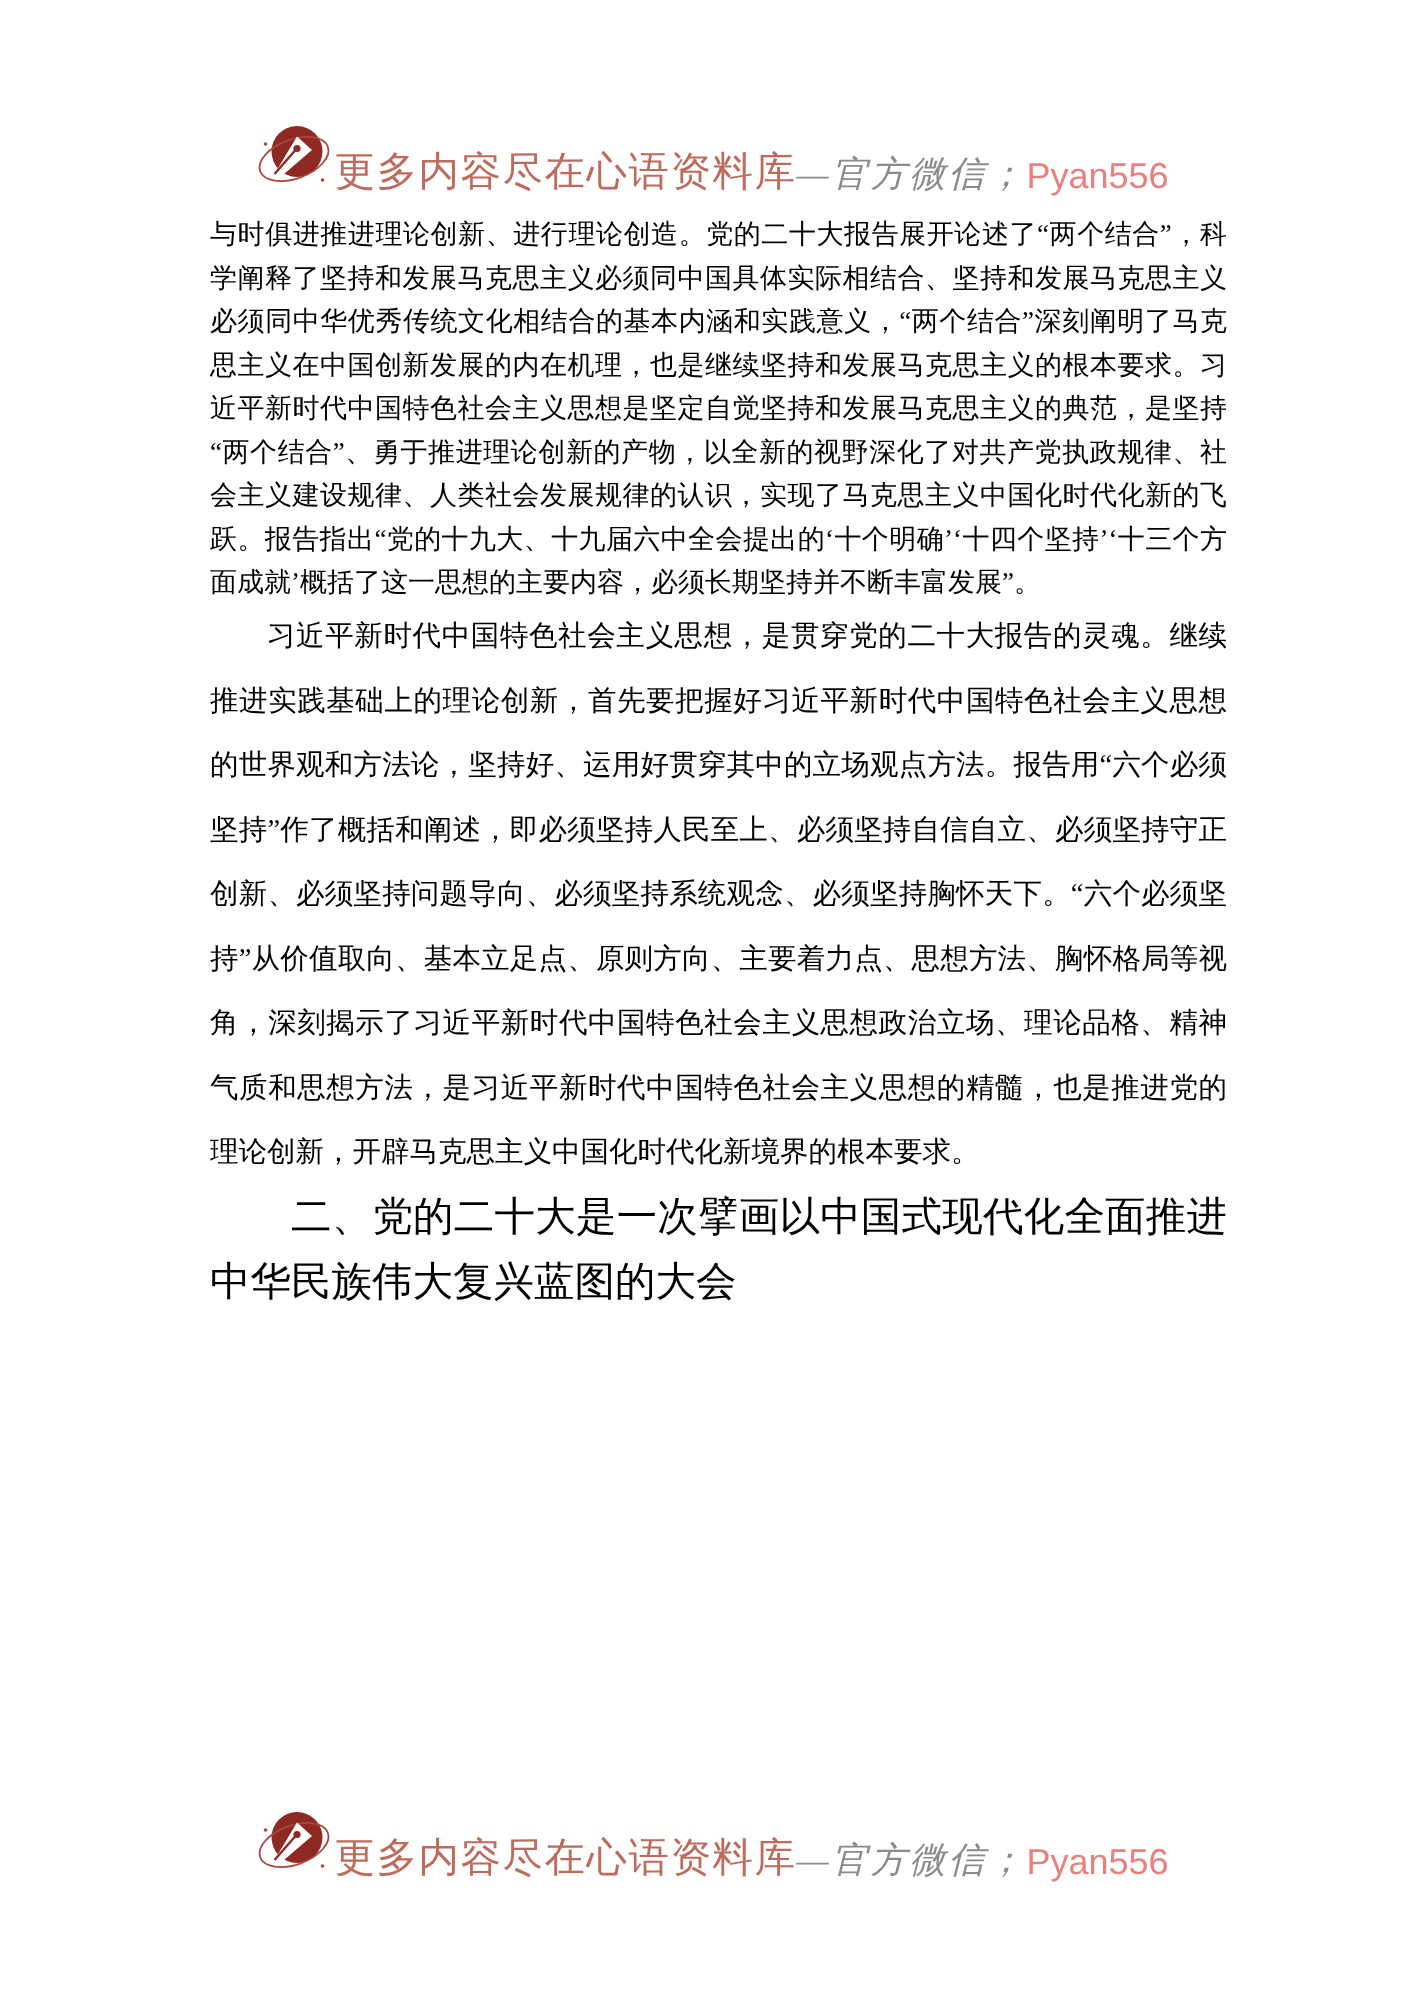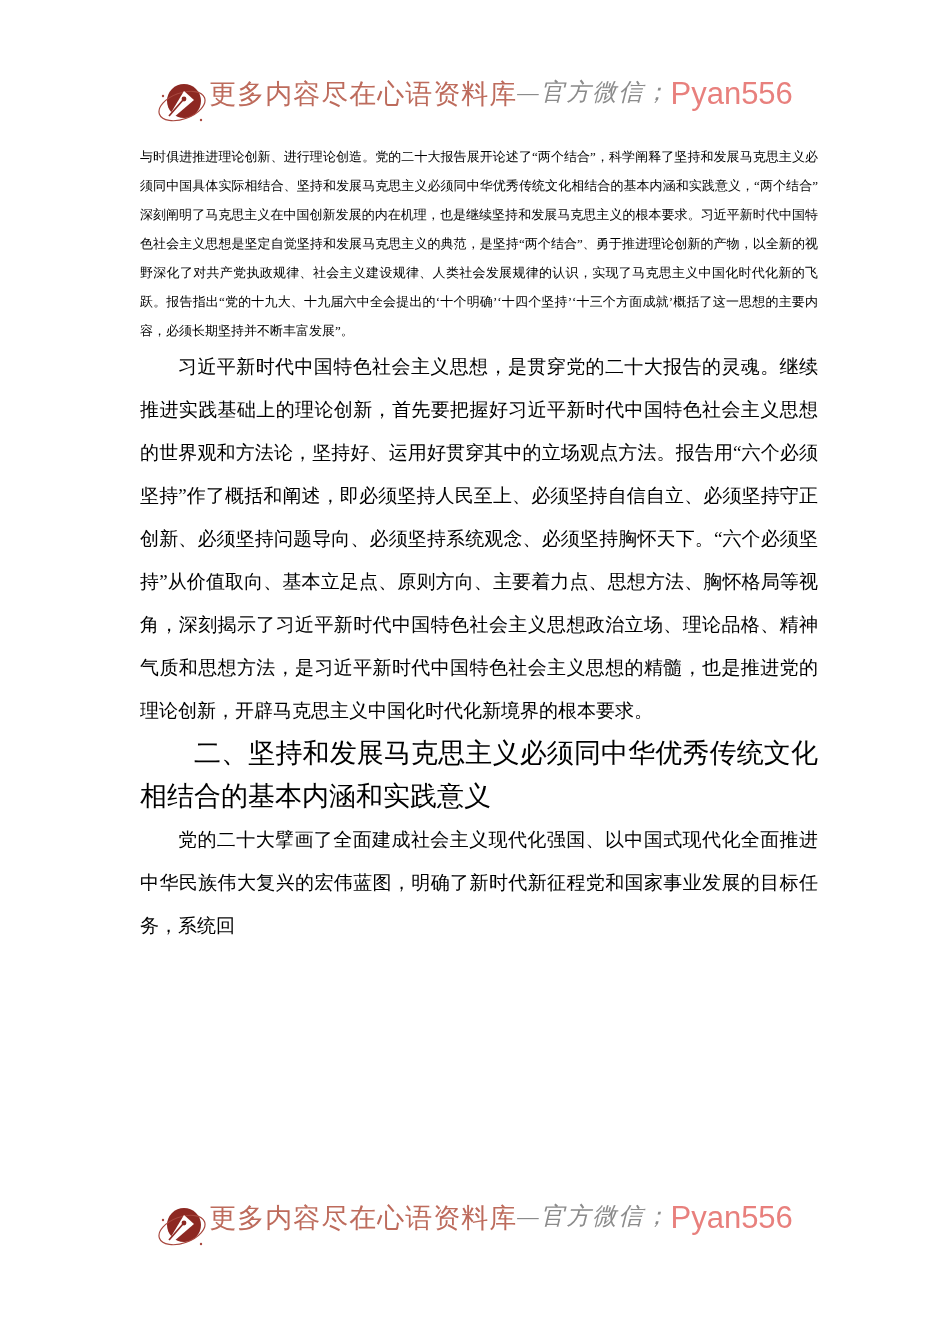--- a/index.html
+++ b/index.html
@@ -12,21 +12,21 @@
     color: var(--color-text, #000000);
     overflow: hidden;
   }
   
   .watermark {
     position: absolute;
     left: 0;
     width: 100%;
     display: flex;
     justify-content: center;
-    align-items: flex-start;
+    align-items: flex-end;
     gap: 0;
     white-space: nowrap;
   }
   .watermark.header { top: 76px; }
   .watermark.footer { top: 1200px; }
   .wm-logo { width: 52px; height: 56px; flex: 0 0 auto; }
   .wm-brand {
     font-family: "Liberation Serif", serif;
     font-size: 27px;
     letter-spacing: 1px;
@@ -34,32 +34,32 @@
   }
   .wm-label {
     font-family: Liberation Serif, serif;
     font-size: 24px;
     letter-spacing: 2px;
     color: var(--color-wechat_label, #8b8b8b);
     font-style: italic;
   }
   .wm-account {
     font-family: "Liberation Sans", sans-serif;
-    font-size: 31px;
+    font-size: 24px;
     color: var(--color-account, #e8807d);
   }
   
   .doc {
     position: absolute;
     left: 140px;
     top: 142px;
     width: 678px;
   }
   .para-small {
-    font-size: 13px;
+    font-size: 18px;
     line-height: 29px;
     text-align: justify;
     margin: 0;
   }
   .para-large {
     font-size: 19px;
     line-height: 43px;
     text-align: justify;
     text-indent: 2em;
     margin: 0;
@@ -81,22 +81,21 @@
     <circle cx="44" cy="44" r="1.2" fill="var(--color-logo_swirl, #a8483f)"></circle>
   </svg>
   <span class="wm-brand">更多内容尽在心语资料库</span>
   <span class="wm-label">—官方微信；</span>
   <span class="wm-account">Pyan556</span>
 </div>
 
 <div class="doc">
   <p class="para-small">与时俱进推进理论创新、进行理论创造。党的二十大报告展开论述了“两个结合”，科学阐释了坚持和发展马克思主义必须同中国具体实际相结合、坚持和发展马克思主义必须同中华优秀传统文化相结合的基本内涵和实践意义，“两个结合”深刻阐明了马克思主义在中国创新发展的内在机理，也是继续坚持和发展马克思主义的根本要求。习近平新时代中国特色社会主义思想是坚定自觉坚持和发展马克思主义的典范，是坚持“两个结合”、勇于推进理论创新的产物，以全新的视野深化了对共产党执政规律、社会主义建设规律、人类社会发展规律的认识，实现了马克思主义中国化时代化新的飞跃。报告指出“党的十九大、十九届六中全会提出的‘十个明确’‘十四个坚持’‘十三个方面成就’概括了这一思想的主要内容，必须长期坚持并不断丰富发展”。</p>
   <p class="para-large">习近平新时代中国特色社会主义思想，是贯穿党的二十大报告的灵魂。继续推进实践基础上的理论创新，首先要把握好习近平新时代中国特色社会主义思想的世界观和方法论，坚持好、运用好贯穿其中的立场观点方法。报告用“六个必须坚持”作了概括和阐述，即必须坚持人民至上、必须坚持自信自立、必须坚持守正创新、必须坚持问题导向、必须坚持系统观念、必须坚持胸怀天下。“六个必须坚持”从价值取向、基本立足点、原则方向、主要着力点、思想方法、胸怀格局等视角，深刻揭示了习近平新时代中国特色社会主义思想政治立场、理论品格、精神气质和思想方法，是习近平新时代中国特色社会主义思想的精髓，也是推进党的理论创新，开辟马克思主义中国化时代化新境界的根本要求。</p>
-  <h2 class="para-large">二、坚持和发展马克思主义必须同中华优秀传统文化相结合的基本内涵和实践意义</h2>
-  <p class="para-large">党的二十大擘画了全面建成社会主义现代化强国、以中国式现代化全面推进中华民族伟大复兴的宏伟蓝图，明确了新时代新征程党和国家事业发展的目标任务，系统回</p>
+  <h2 class="para-large">二、党的二十大是一次擘画以中国式现代化全面推进中华民族伟大复兴蓝图的大会</h2>
 </div>
 
 <div class="watermark footer">
   <svg class="wm-logo" viewBox="0 0 52 56" aria-hidden="true">
     <circle cx="27" cy="25" r="17" fill="var(--color-logo, #8d2822)"></circle>
     <ellipse cx="25" cy="30" rx="24" ry="13" fill="none" stroke="var(--color-logo_swirl, #a8483f)" stroke-width="1.2" transform="rotate(-20 25 30)"></ellipse>
     <path d="M12 40 L27 15 L37 24 L16 42 Z" fill="#ffffff"></path>
     <path d="M12 40 L26 24" stroke="var(--color-logo, #8d2822)" stroke-width="1.6" fill="none"></path>
     <circle cx="27" cy="23" r="2.4" fill="var(--color-logo, #8d2822)"></circle>
     <circle cx="6" cy="20" r="1.2" fill="var(--color-logo_swirl, #a8483f)"></circle>

